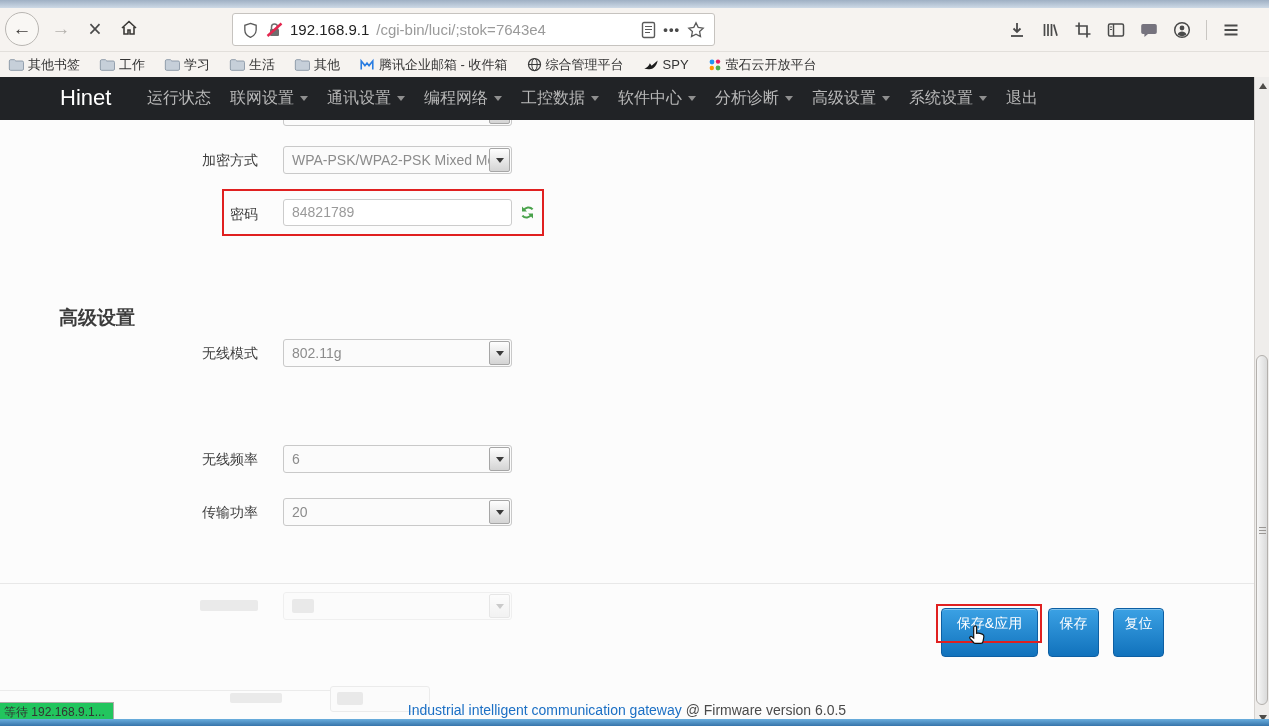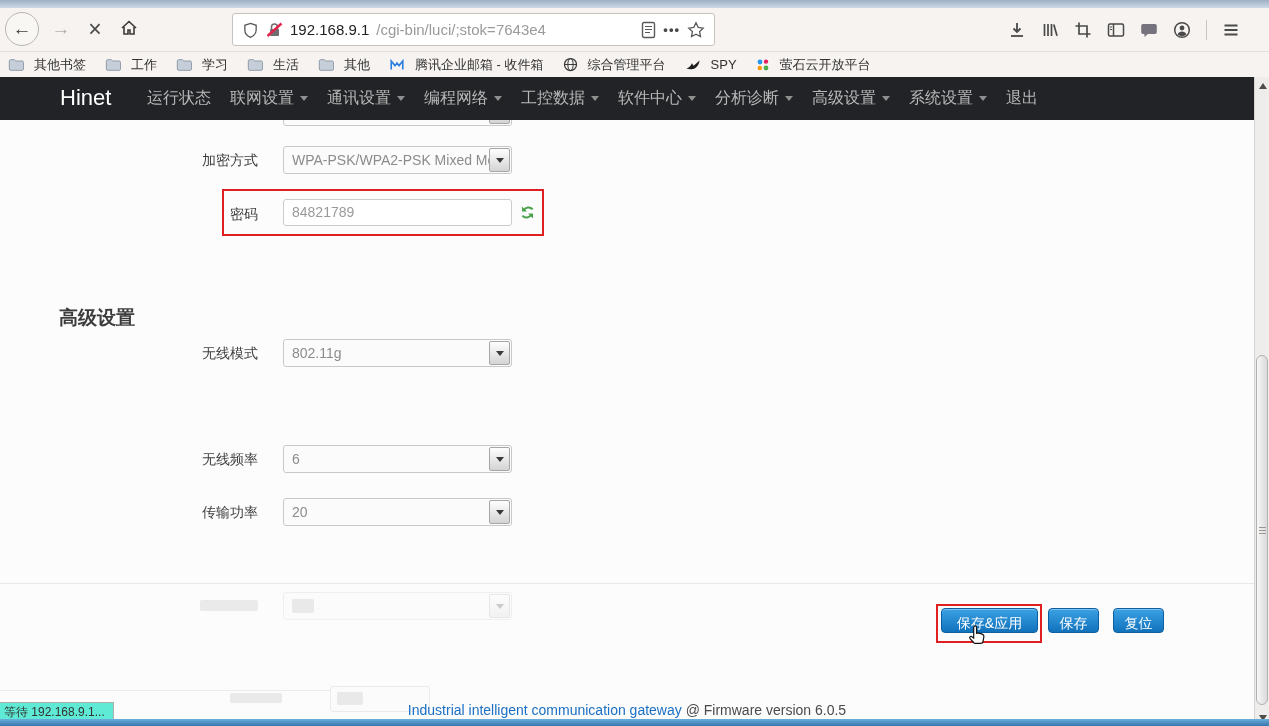--- a/index.html
+++ b/index.html
@@ -31,21 +31,21 @@
                padding:0 10px; gap:8px; }
   .search-ph { font-size:14px; color:#8b8b8b; }
   .tool-icons { position:absolute; left:1008px; top:5px; height:34px; display:flex;
                 align-items:center; gap:15px; }
   .vsep { width:1px; height:20px; background:#c9c6c2; }
   .icon18 svg { display:block; }
 
   
   .bookmarks { position:absolute; left:0; top:52px; width:1269px; height:25px; background:#f6f3f0;
                display:flex; align-items:center; padding-left:8px; gap:19px; }
-  .bm { display:flex; align-items:center; gap:10px; font-size:13px; color:#333; white-space:nowrap; }
+  .bm { display:flex; align-items:center; gap:4px; font-size:13px; color:#333; white-space:nowrap; }
 
   
   .viewport { position:absolute; left:0; top:77px; width:1254px; height:649px; background:#fcfcfc;
               overflow:hidden; }
   .appnav { position:absolute; left:0; top:0; width:1254px; height:43px; background:#212326;
             z-index:5; display:flex; align-items:center; }
   .brand { position:absolute; left:60px; top:8px; color:#fff; font-size:22px; }
   .menu { display:flex; align-items:center; gap:19px; padding-left:147px; }
   .mi { color:#b8b8b8; font-size:16px; white-space:nowrap; display:flex; align-items:center; gap:6px; }
   .caret { width:0; height:0; border-left:4px solid transparent; border-right:4px solid transparent;
@@ -60,21 +60,21 @@
              background:linear-gradient(#fefefe,#d4d4d4); border:1px solid #a6a6a6;
              border-radius:2px; display:flex; align-items:center; justify-content:center; }
   .sel-caret { width:0; height:0; border-left:4px solid transparent; border-right:4px solid transparent;
                border-top:5px solid #3a3a3a; }
   .txt { position:absolute; left:283px; width:229px; height:27px; background:#fff;
          border:1px solid #ccc; border-radius:3px; color:#9a9a9a; font-size:14px;
          line-height:25px; padding-left:8px; }
   .annot { position:absolute; border:2px solid #e02020; z-index:4; }
   .h2 { position:absolute; left:59px; font-size:19px; font-weight:bold; color:#3c3c3c; }
   .divider { position:absolute; left:0; width:1254px; height:1px; background:#e8e8e8; }
-  .btn-blue { position:absolute; height:25px; background:linear-gradient(#3ba1e4,#1172bc);
+  .btn-blue { position:absolute; height:49px; background:linear-gradient(#3ba1e4,#1172bc);
               border:1px solid #0d5fa3; border-radius:4px; color:#fff; font-size:14px;
               text-align:center; line-height:29px; box-shadow:inset 0 1px 0 rgba(255,255,255,.35); }
   .ghost { opacity:.25; }
   .blob { position:absolute; background:#b5b5b5; border-radius:2px; }
   .footer { position:absolute; left:0; top:625px; width:1254px; text-align:center; font-size:14px;
             color:#4a4a4a; }
   .footer a { color:#1b6fc4; text-decoration:none; }
   .cursor { position:absolute; z-index:10; }
 
   
@@ -88,21 +88,21 @@
   .tri-down { width:0; height:0; border-left:4px solid transparent; border-right:4px solid transparent;
               border-top:6px solid #4f4d4a; }
   .sb-thumb { position:absolute; left:1px; top:278px; width:12px; height:350px;
               background:linear-gradient(90deg,#f7f7f7,#dadada); border:1px solid #b3b0ad;
               border-radius:6px; display:flex; flex-direction:column; align-items:center;
               justify-content:center; gap:2px; }
   .grip { width:7px; height:1px; background:#9a9794; }
 
   
   .status-tip { position:absolute; left:0; top:702px; height:17px; padding:1px 8px 0 4px;
-                background:#5eead4; border-top:1px solid #b0adaa; border-right:1px solid #b0adaa;
+                background:#22c55e; border-top:1px solid #b0adaa; border-right:1px solid #b0adaa;
                 font-size:12px; color:#333; z-index:8; white-space:nowrap; }
   .bottom-strip { position:absolute; left:0; top:719px; width:1269px; height:7px;
                   background:linear-gradient(#6aaede,#3674aa); z-index:7; }
 </style>
 </head>
 <body>
 
 <div class="screen">
 
   <div class="titlebar"></div>

